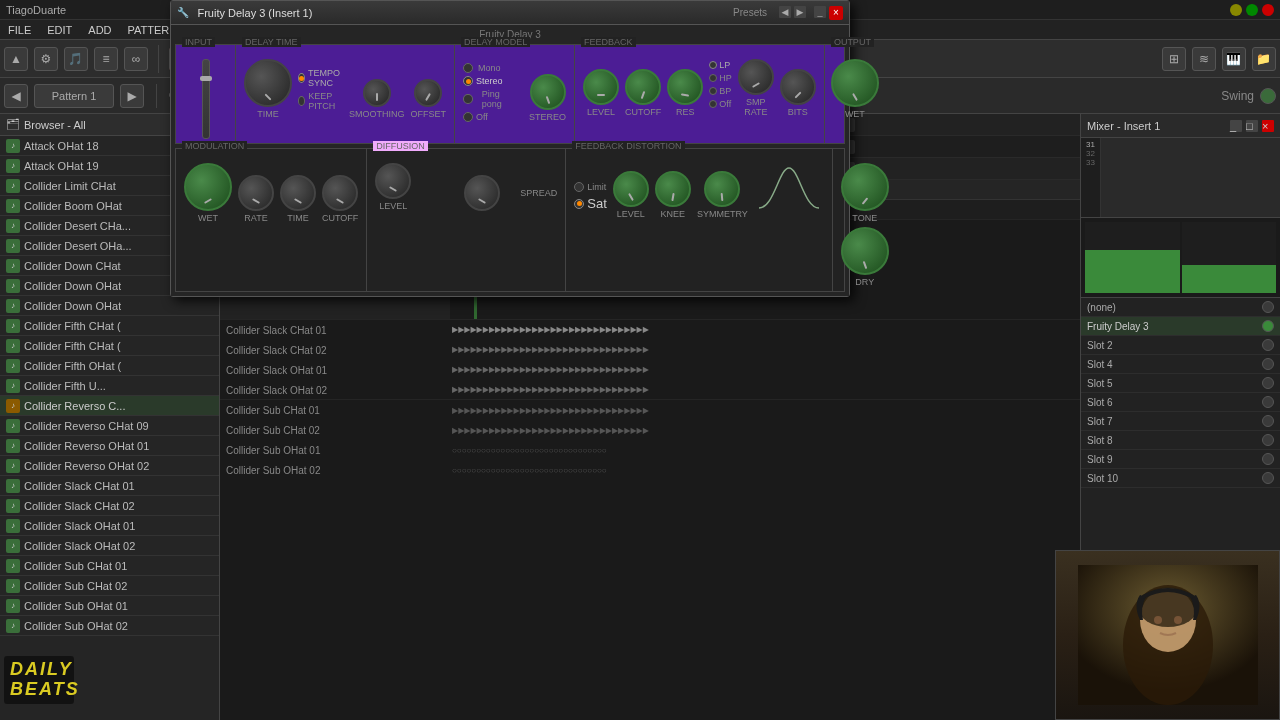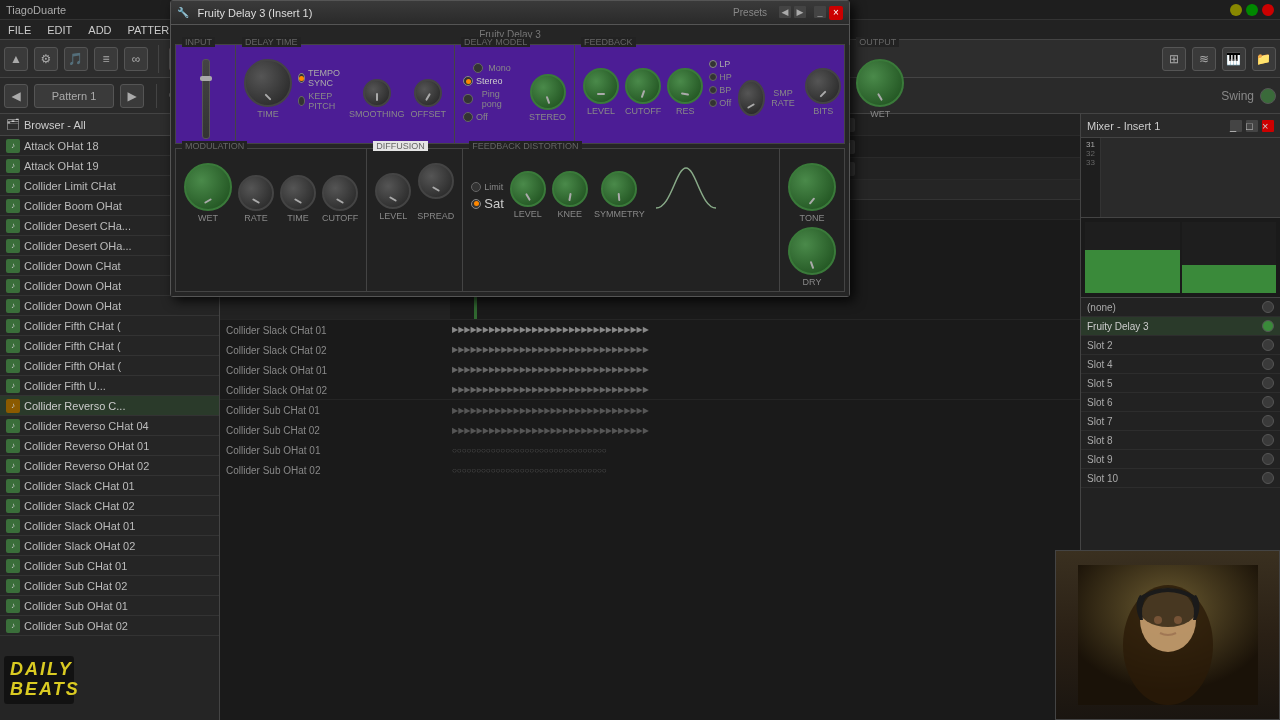--- a/index.html
+++ b/index.html
@@ -504,21 +504,21 @@
     <div class="sidebar-item">
         <div class="sidebar-item-icon green">♪</div>
         <span class="sidebar-item-label">Collider Fifth U...</span>
       </div>
     <div class="sidebar-item" style="background:#2a3a2a;">
         <div class="sidebar-item-icon orange">♪</div>
         <span class="sidebar-item-label" style="color:#ccc;">Collider Reverso C...</span>
       </div>
     <div class="sidebar-item">
         <div class="sidebar-item-icon green">♪</div>
-        <span class="sidebar-item-label">Collider Reverso CHat 04</span>
+        <span class="sidebar-item-label">Collider Reverso CHat 09</span>
       </div>
     <div class="sidebar-item">
         <div class="sidebar-item-icon green">♪</div>
         <span class="sidebar-item-label">Collider Reverso OHat 01</span>
       </div>
     <div class="sidebar-item">
         <div class="sidebar-item-icon green">♪</div>
         <span class="sidebar-item-label">Collider Reverso OHat 02</span>
       </div>
     <div class="sidebar-item">
@@ -941,21 +941,21 @@
             </div>
           </div>
         </div>
       </div>
 
       <div style="border-right:1px solid #444;padding:4px 8px;position:relative;display:flex;flex-direction:column;min-width:120px;">
         <div style="position:absolute;top:-8px;left:6px;background:#222;padding:0 3px;font-size:9px;color:#666;text-transform:uppercase;">DELAY MODEL</div>
         <div style="display:flex;gap:8px;margin-top:10px;align-items:flex-end;">
 
           <div style="display:flex;flex-direction:column;gap:3px;margin-top:4px;">
-            <div style="display:flex;align-items:center;gap:5px;cursor:pointer;justify-content:center;">
+            <div style="display:flex;align-items:center;gap:5px;cursor:pointer;">
               <div style="width:10px;height:10px;border-radius:50%;border:1px solid #666;background:#333;"></div>
               <span style="font-size:9px;color:#888;">Mono</span>
             </div>
             <div style="display:flex;align-items:center;gap:3px;cursor:pointer;">
               <div style="width:10px;height:10px;border-radius:50%;border:1px solid #888;background:#333;display:flex;align-items:center;justify-content:center;">
                 <div style="width:5px;height:5px;border-radius:50%;background:#ff8800;"></div>
               </div>
               <span style="font-size:9px;color:#ccc;">Stereo</span>
             </div>
             <div style="display:flex;align-items:center;gap:9px;cursor:pointer;">
@@ -1014,21 +1014,21 @@
             <div style="display:flex;align-items:center;gap:2px;cursor:pointer;">
               <div style="width:8px;height:8px;border-radius:50%;border:1px solid #666;background:#333;"></div>
               <span style="font-size:9px;color:#888;">BP</span>
             </div>
             <div style="display:flex;align-items:center;gap:2px;cursor:pointer;">
               <div style="width:8px;height:8px;border-radius:50%;border:1px solid #666;background:#333;"></div>
               <span style="font-size:9px;color:#888;">Off</span>
             </div>
           </div>
 
-          <div style="display:flex;flex-direction:row;align-items:center;gap:2px;">
+          <div style="display:flex;flex-direction:column;align-items:center;gap:2px;">
             <div class="knob">
               <div class="knob-indicator" style="transform:translateX(-50%) rotate(60deg);"></div>
             </div>
             <span class="knob-label">SMP RATE</span>
           </div>
           <div style="display:flex;flex-direction:column;align-items:center;gap:2px;">
             <div class="knob">
               <div class="knob-indicator" style="transform:translateX(-50%) rotate(45deg);"></div>
             </div>
             <span class="knob-label">BITS</span>
@@ -1080,29 +1080,29 @@
           <div style="display:flex;flex-direction:column;align-items:center;gap:2px;">
             <div class="knob">
               <div class="knob-indicator" style="transform:translateX(-50%) rotate(-60deg);"></div>
             </div>
             <span class="knob-label">CUTOFF</span>
           </div>
         </div>
       </div>
 
       <div style="border-right:1px solid #444;padding:4px 8px;position:relative;display:flex;flex-direction:column;">
-        <div style="position:absolute;top:-8px;left:6px;background:#e5e5e5;padding:0 3px;font-size:9px;color:#666;text-transform:uppercase;">DIFFUSION</div>
+        <div style="position:absolute;top:-8px;left:6px;background:#f0abfc;padding:0 3px;font-size:9px;color:#666;text-transform:uppercase;">DIFFUSION</div>
         <div style="display:flex;gap:6px;margin-top:10px;align-items:flex-end;">
           <div style="display:flex;flex-direction:column;align-items:center;gap:2px;">
             <div class="knob">
               <div class="knob-indicator" style="transform:translateX(-50%) rotate(-60deg);"></div>
             </div>
             <span class="knob-label">LEVEL</span>
           </div>
-          <div style="display:flex;flex-direction:column;align-items:center;gap:12px;">
+          <div style="display:flex;flex-direction:row;align-items:center;gap:20px;margin-left:47px;">
             <div class="knob">
               <div class="knob-indicator" style="transform:translateX(-50%) rotate(-60deg);"></div>
             </div>
             <span class="knob-label">SPREAD</span>
           </div>
         </div>
       </div>
 
       <div style="border-right:1px solid #444;padding:4px 8px;position:relative;display:flex;flex-direction:column;flex:1;">
         <div style="position:absolute;top:-8px;left:6px;background:#222;padding:0 3px;font-size:9px;color:#666;text-transform:uppercase;">FEEDBACK DISTORTION</div>

